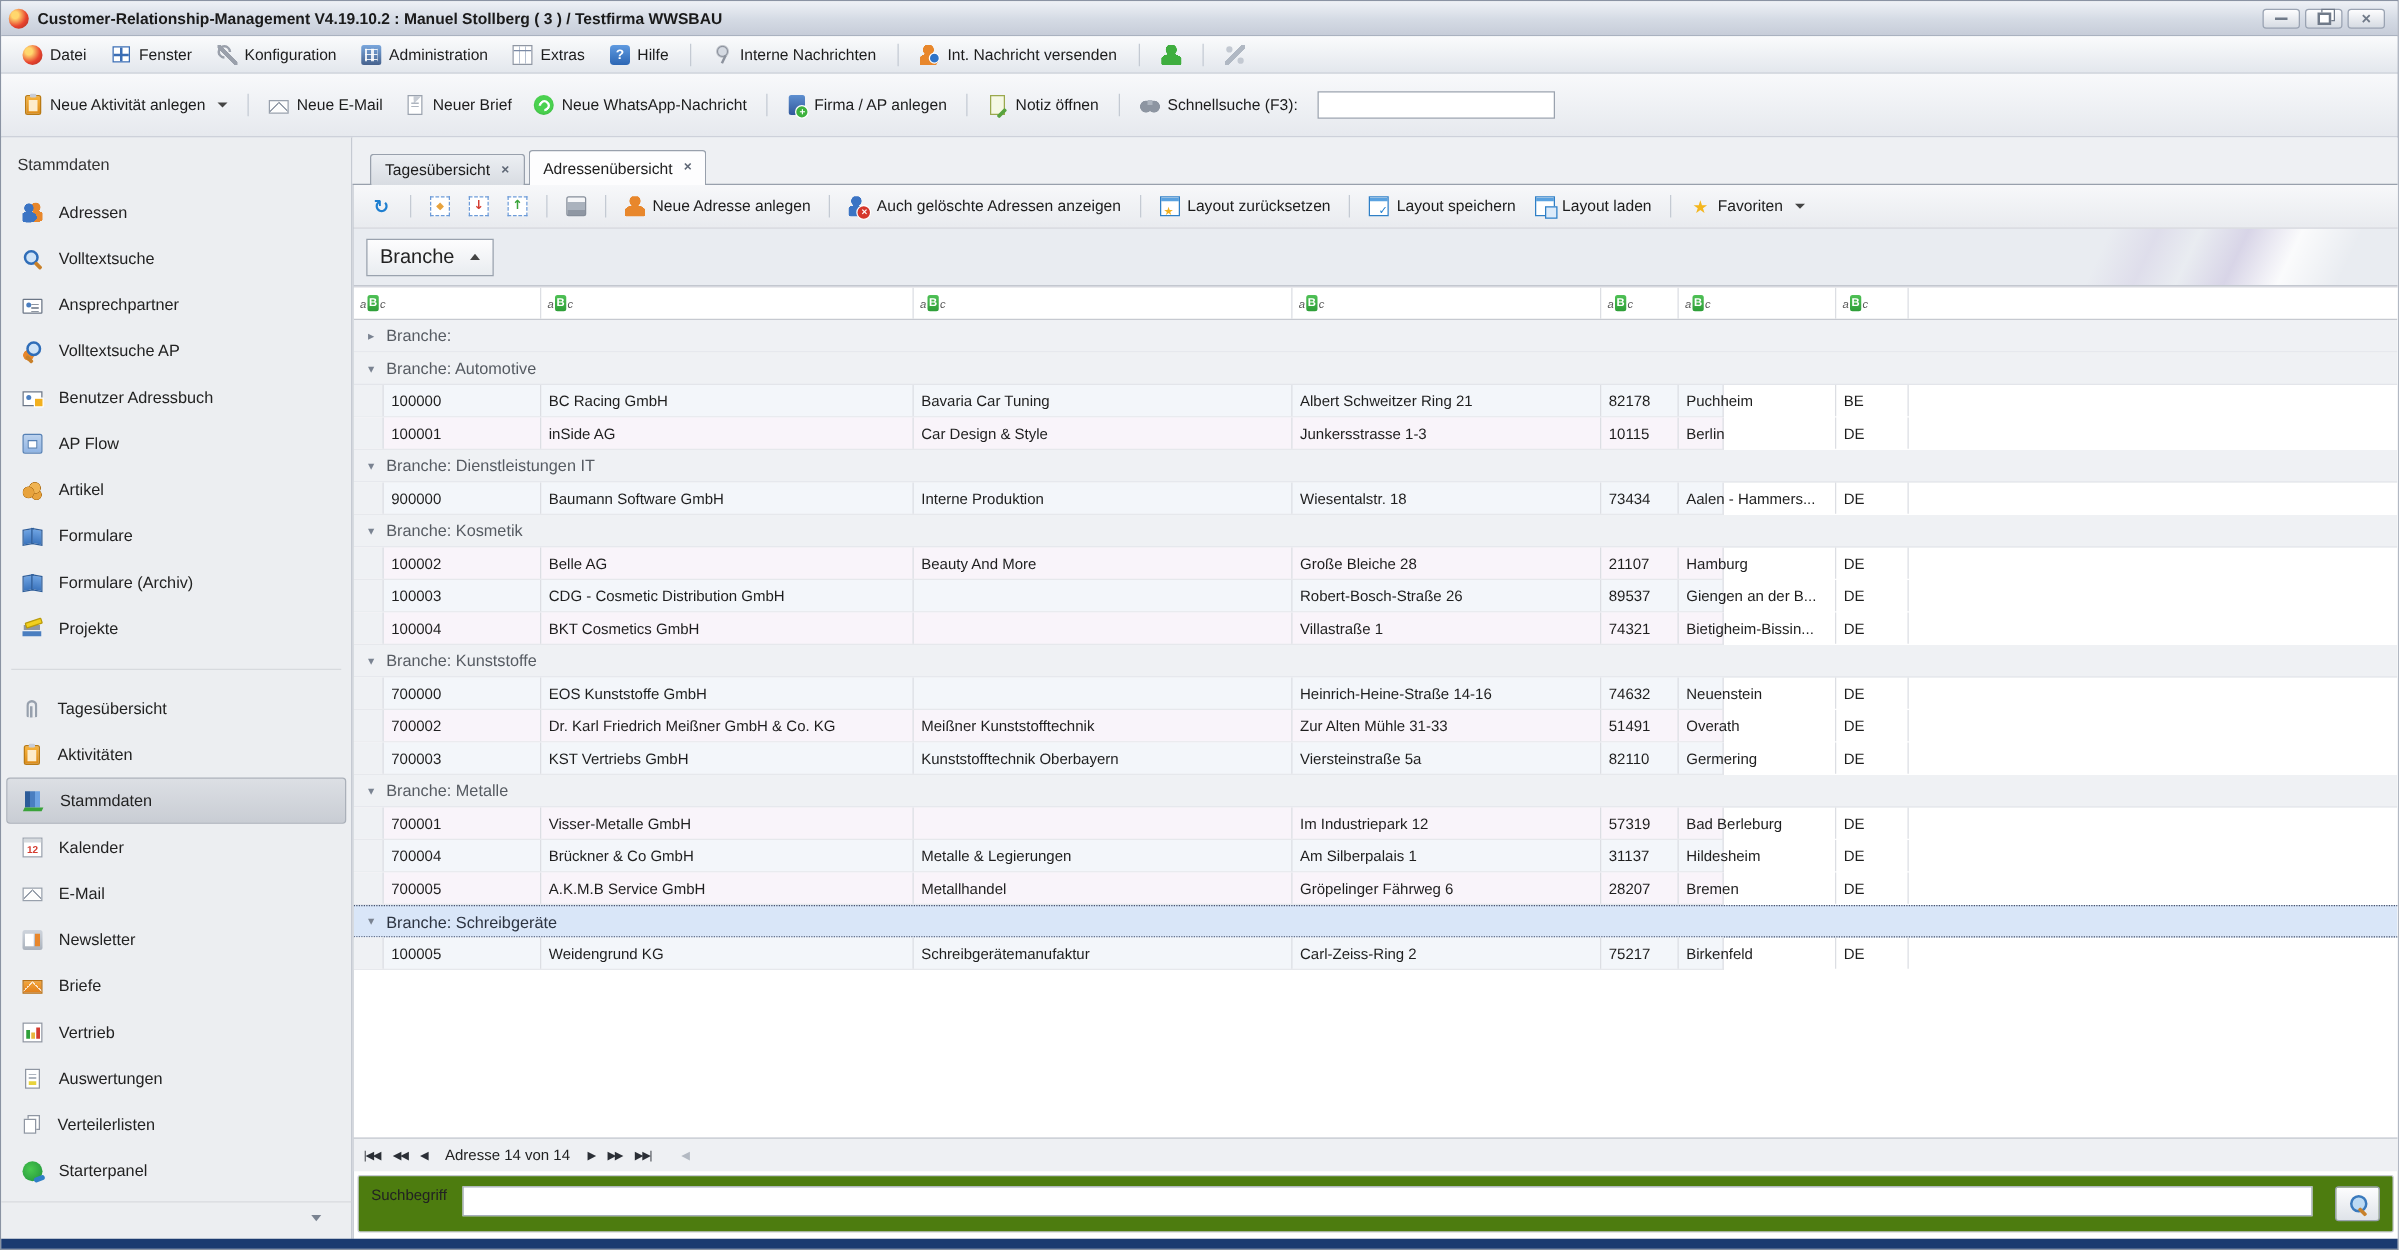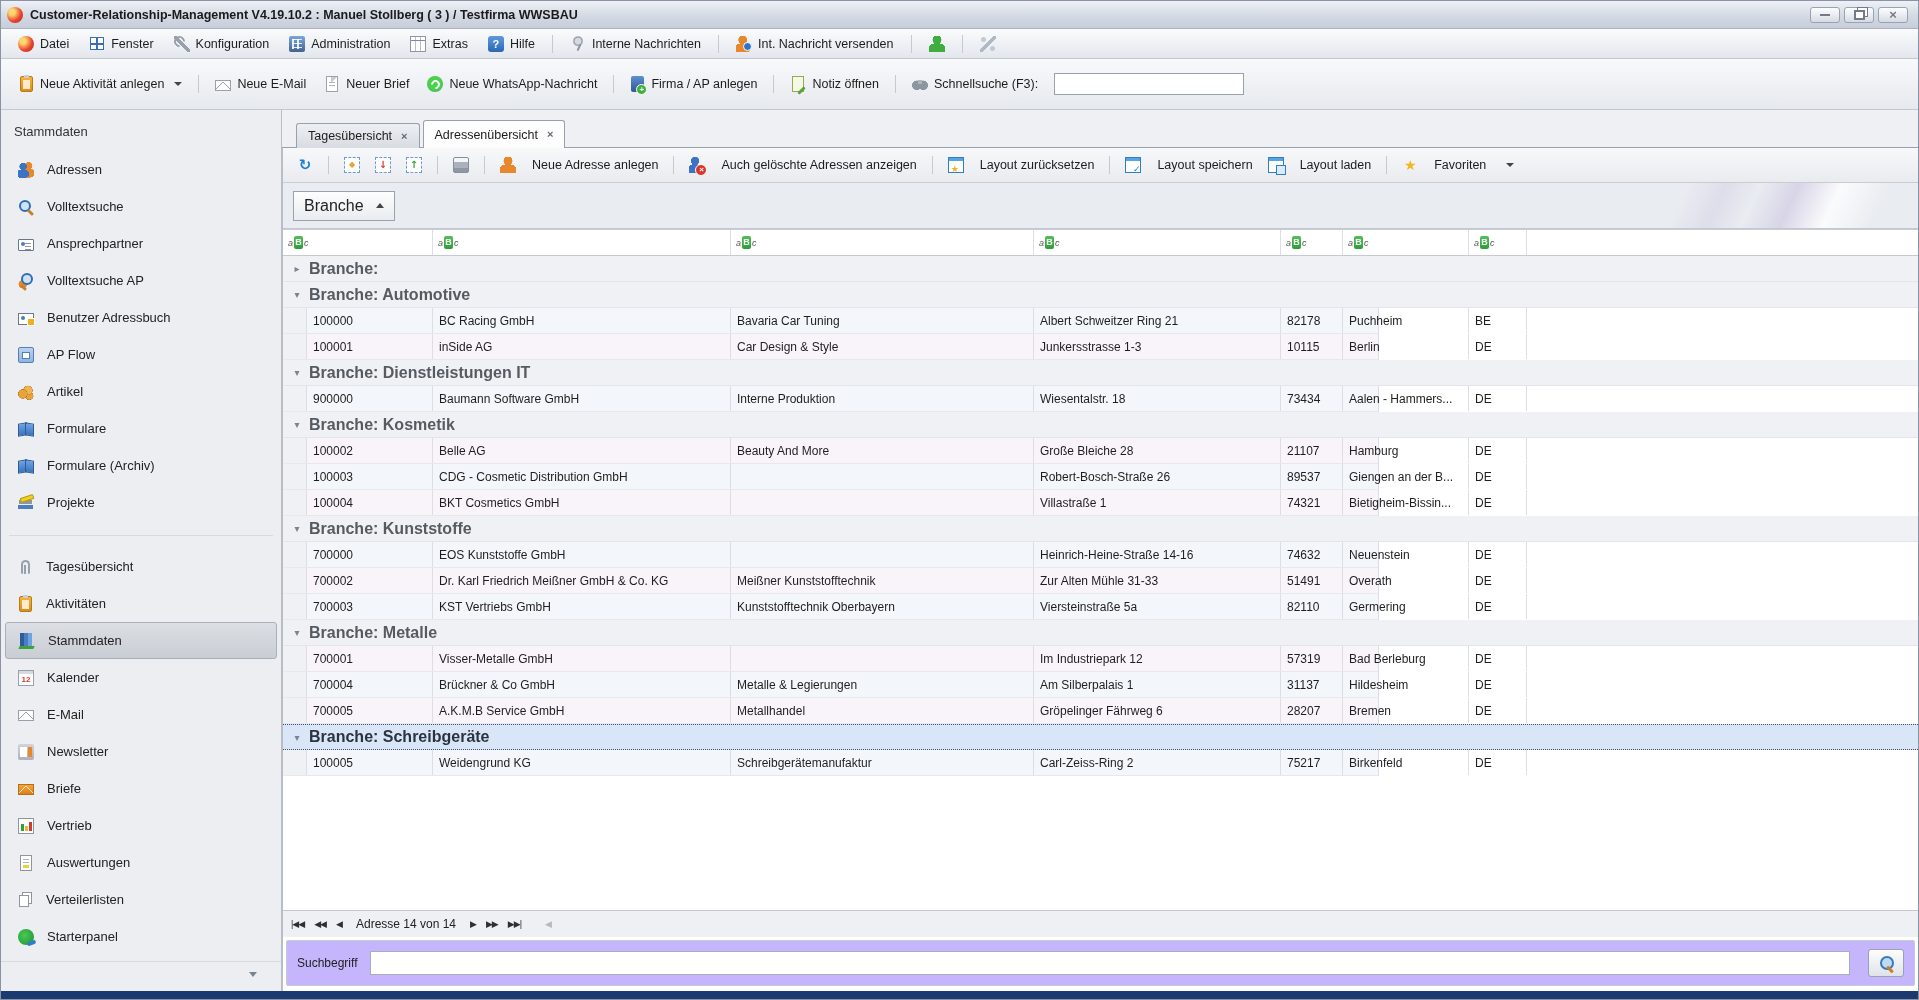--- a/index.html
+++ b/index.html
@@ -47,58 +47,58 @@
   .tabstrip::after{content:"";position:absolute;left:0;right:0;bottom:0;height:1px;background:#98a0ac}
   .tab{display:flex;align-items:center;gap:9px;height:25px;padding:0 11px;margin-right:3px;border:1px solid #98a0ac;border-bottom:none;
     border-radius:3px 3px 0 0;background:linear-gradient(#eceff3,#d8dce2);font-size:12.5px;position:relative;z-index:1}
   .tab.active{height:28px;background:#fdfdfe;z-index:3}
   .tab .x{color:#5f6876;font:bold 11px/11px "Liberation Sans",sans-serif}
 
   
   .panel{flex:1;display:flex;flex-direction:column;min-height:0;border-left:1px solid #b8bec8;background:#fff}
   .grid-toolbar{height:35px;display:flex;align-items:center;gap:3px;padding:0 8px;
     background:linear-gradient(#f7f8fa,#e9ebef);border-bottom:1px solid #c9ccd3}
-  .gt-btn{display:flex;align-items:center;gap:16px;padding:4px 6px;border-radius:3px;white-space:nowrap;font-size:12.5px}
+  .gt-btn{display:flex;align-items:center;gap:6px;padding:4px 6px;border-radius:3px;white-space:nowrap;font-size:12.5px}
   .group-panel{height:46px;background:#e9ecf1;border-bottom:1px solid #c3c7cf;display:flex;align-items:center;padding-left:10px;position:relative;overflow:hidden}
   .wave{position:absolute;right:0;top:0;width:460px;height:100%;pointer-events:none;
     background:linear-gradient(115deg,transparent 48%,rgba(167,146,203,.16) 56%,transparent 63%,rgba(167,146,203,.26) 71%,rgba(255,255,255,.8) 80%,transparent 90%)}
   .group-chip{display:flex;align-items:center;gap:12px;padding:5px 10px;background:linear-gradient(#fdfdfe,#e9ecf0);
     border:1px solid #9aa2ae;font-size:16px;color:#222}
   .group-chip .tri{width:0;height:0;border:4px solid transparent;border-bottom:5px solid #444;margin-top:-4px}
 
   
   .grid{flex:1;min-height:0;background:#fff;overflow:hidden;border-top:1px solid #c9ccd3}
   .hdr{display:flex;height:27px;background:linear-gradient(#fbfcfd,#eef0f3);border-bottom:1px solid #c6c9d0}
   .hcell{display:flex;align-items:center;padding:0 6px;border-right:1px solid #c6c9d0;font-size:12px;color:#333;overflow:hidden;white-space:nowrap;flex:none}
   .frow{display:flex;height:26px;background:#fff;border-bottom:1px solid #c6c9d0}
   .fcell{display:flex;align-items:center;padding:0 5px;border-right:1px solid #dcdee3;flex:none}
   .w0{width:150px}.w1{width:298px}.w2{width:303px}.w3{width:247px}.w4{width:62px}.w5{width:126px}.w6{width:58px}
   .abc{display:inline-flex;align-items:center;font:9px/12px "Liberation Sans",sans-serif;color:#555}
   .abc .b{background:linear-gradient(#4fc156,#2e9e38);color:#fff;border-radius:2px;width:9px;height:13px;font-weight:bold;text-align:center;margin:0 1px;font-size:9px;line-height:13px}
 
   .grp{display:flex;align-items:center;height:26px;background:#eff1f4;border-bottom:1px solid #e3e5ea;gap:7px;padding-left:9px}
   .grp .gtri{color:#7a8391;font-size:10px;width:10px;text-align:center}
-  .grp .glabel{font-weight:bold;font-size:16px;color:#565b62}
+  .grp .glabel{font-weight:normal;font-size:13px;color:#565b62}
   .grp.sel{background:#d9e6f8;border-top:1px dotted #44506b;border-bottom:1px dotted #44506b}
   .grp.sel .glabel{color:#2c3340}
 
   .dr{display:flex;height:26px;border-bottom:1px solid #e6e8ec;background:#f3f6fa;width:1096px;border-right:1px solid #dcdee3}
   .dr.alt{background:#f9f4fa}
   .dr .indent{width:24px;flex:none;background:#eff1f4;border-right:1px solid #dcdee3}
   .dcell{display:flex;align-items:center;padding:0 6px;border-right:1px solid #dcdee3;font-size:12px;color:#1e1e1e;
     overflow:hidden;white-space:nowrap;flex:none}
   .d0{width:126px}.d1{width:298px}.d2{width:303px}.d3{width:247px}.d4{width:62px}.d5{width:126px}.d6{width:58px}
 
   
   .pager{height:27px;background:#eef0f3;border-top:1px solid #c3c7cf;display:flex;align-items:center;gap:10px;padding-left:8px}
   .pg-btn{font-size:9px;color:#2b2f36;letter-spacing:-1px;white-space:nowrap}
   .pg-btn.dim{color:#b3b9c2;margin-left:14px}
   .pg-text{font-size:12px;color:#222;margin:0 4px}
-  .searchbox{margin:3px 3px 5px 3px;border:1px solid #c6cad2;border-radius:2px;background:#c4b5fd;
-    display:flex;align-items:center;padding:8px 10px;gap:12px}
+  .searchbox{margin:3px 3px 5px 3px;border:1px solid #c6cad2;border-radius:2px;background:#4d7c0f;
+    display:flex;align-items:flex-start;padding:8px 10px;gap:12px}
   .searchbox label{font-size:12px;color:#222}
   .searchbox input{flex:1;height:24px;border:1px solid #a6aebb;background:#fff;padding:0 6px;font:12px "Liberation Sans",sans-serif}
   .search-btn{width:36px;height:28px;border:1px solid #9aa2ae;border-radius:3px;background:linear-gradient(#fdfdfe,#dfe3e9);
     display:flex;align-items:center;justify-content:center;margin-left:6px}
 
   .bottom-strip{height:8px;background:#1b3a70}
 
   
   .ic{width:16px;height:16px;display:inline-block;position:relative;flex:none}
   .i-app-paw{background:radial-gradient(circle at 32% 32%,#ffd76e 18%,#e8442f 58%,#a32b1c);border-radius:50%}

